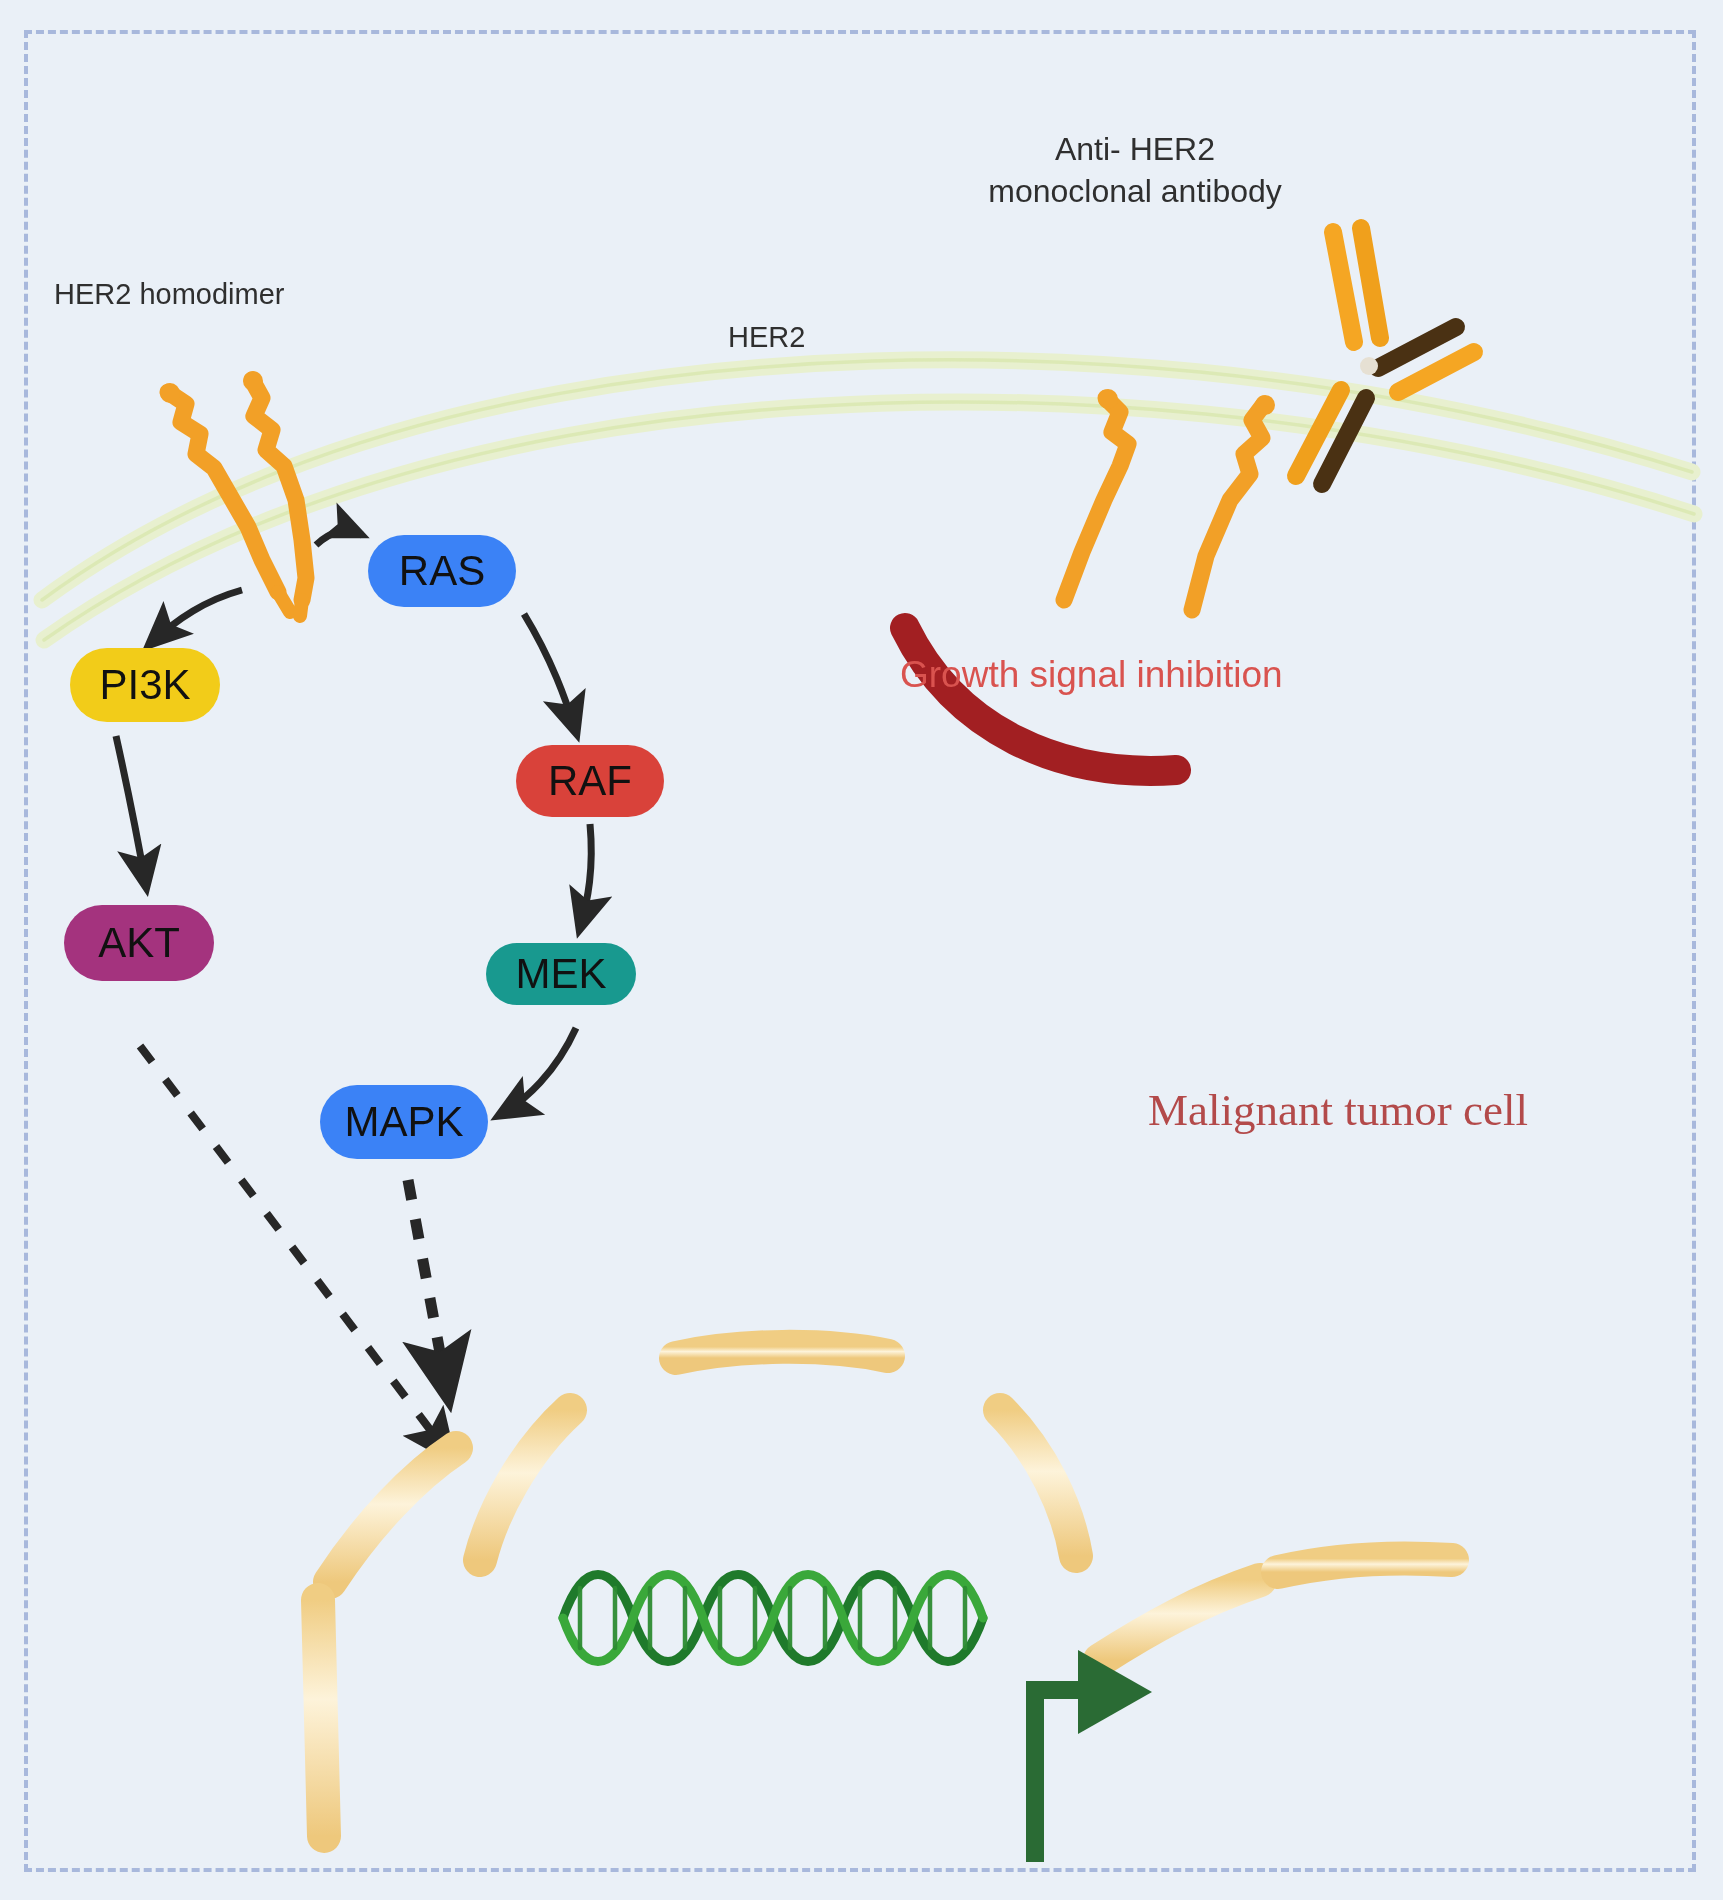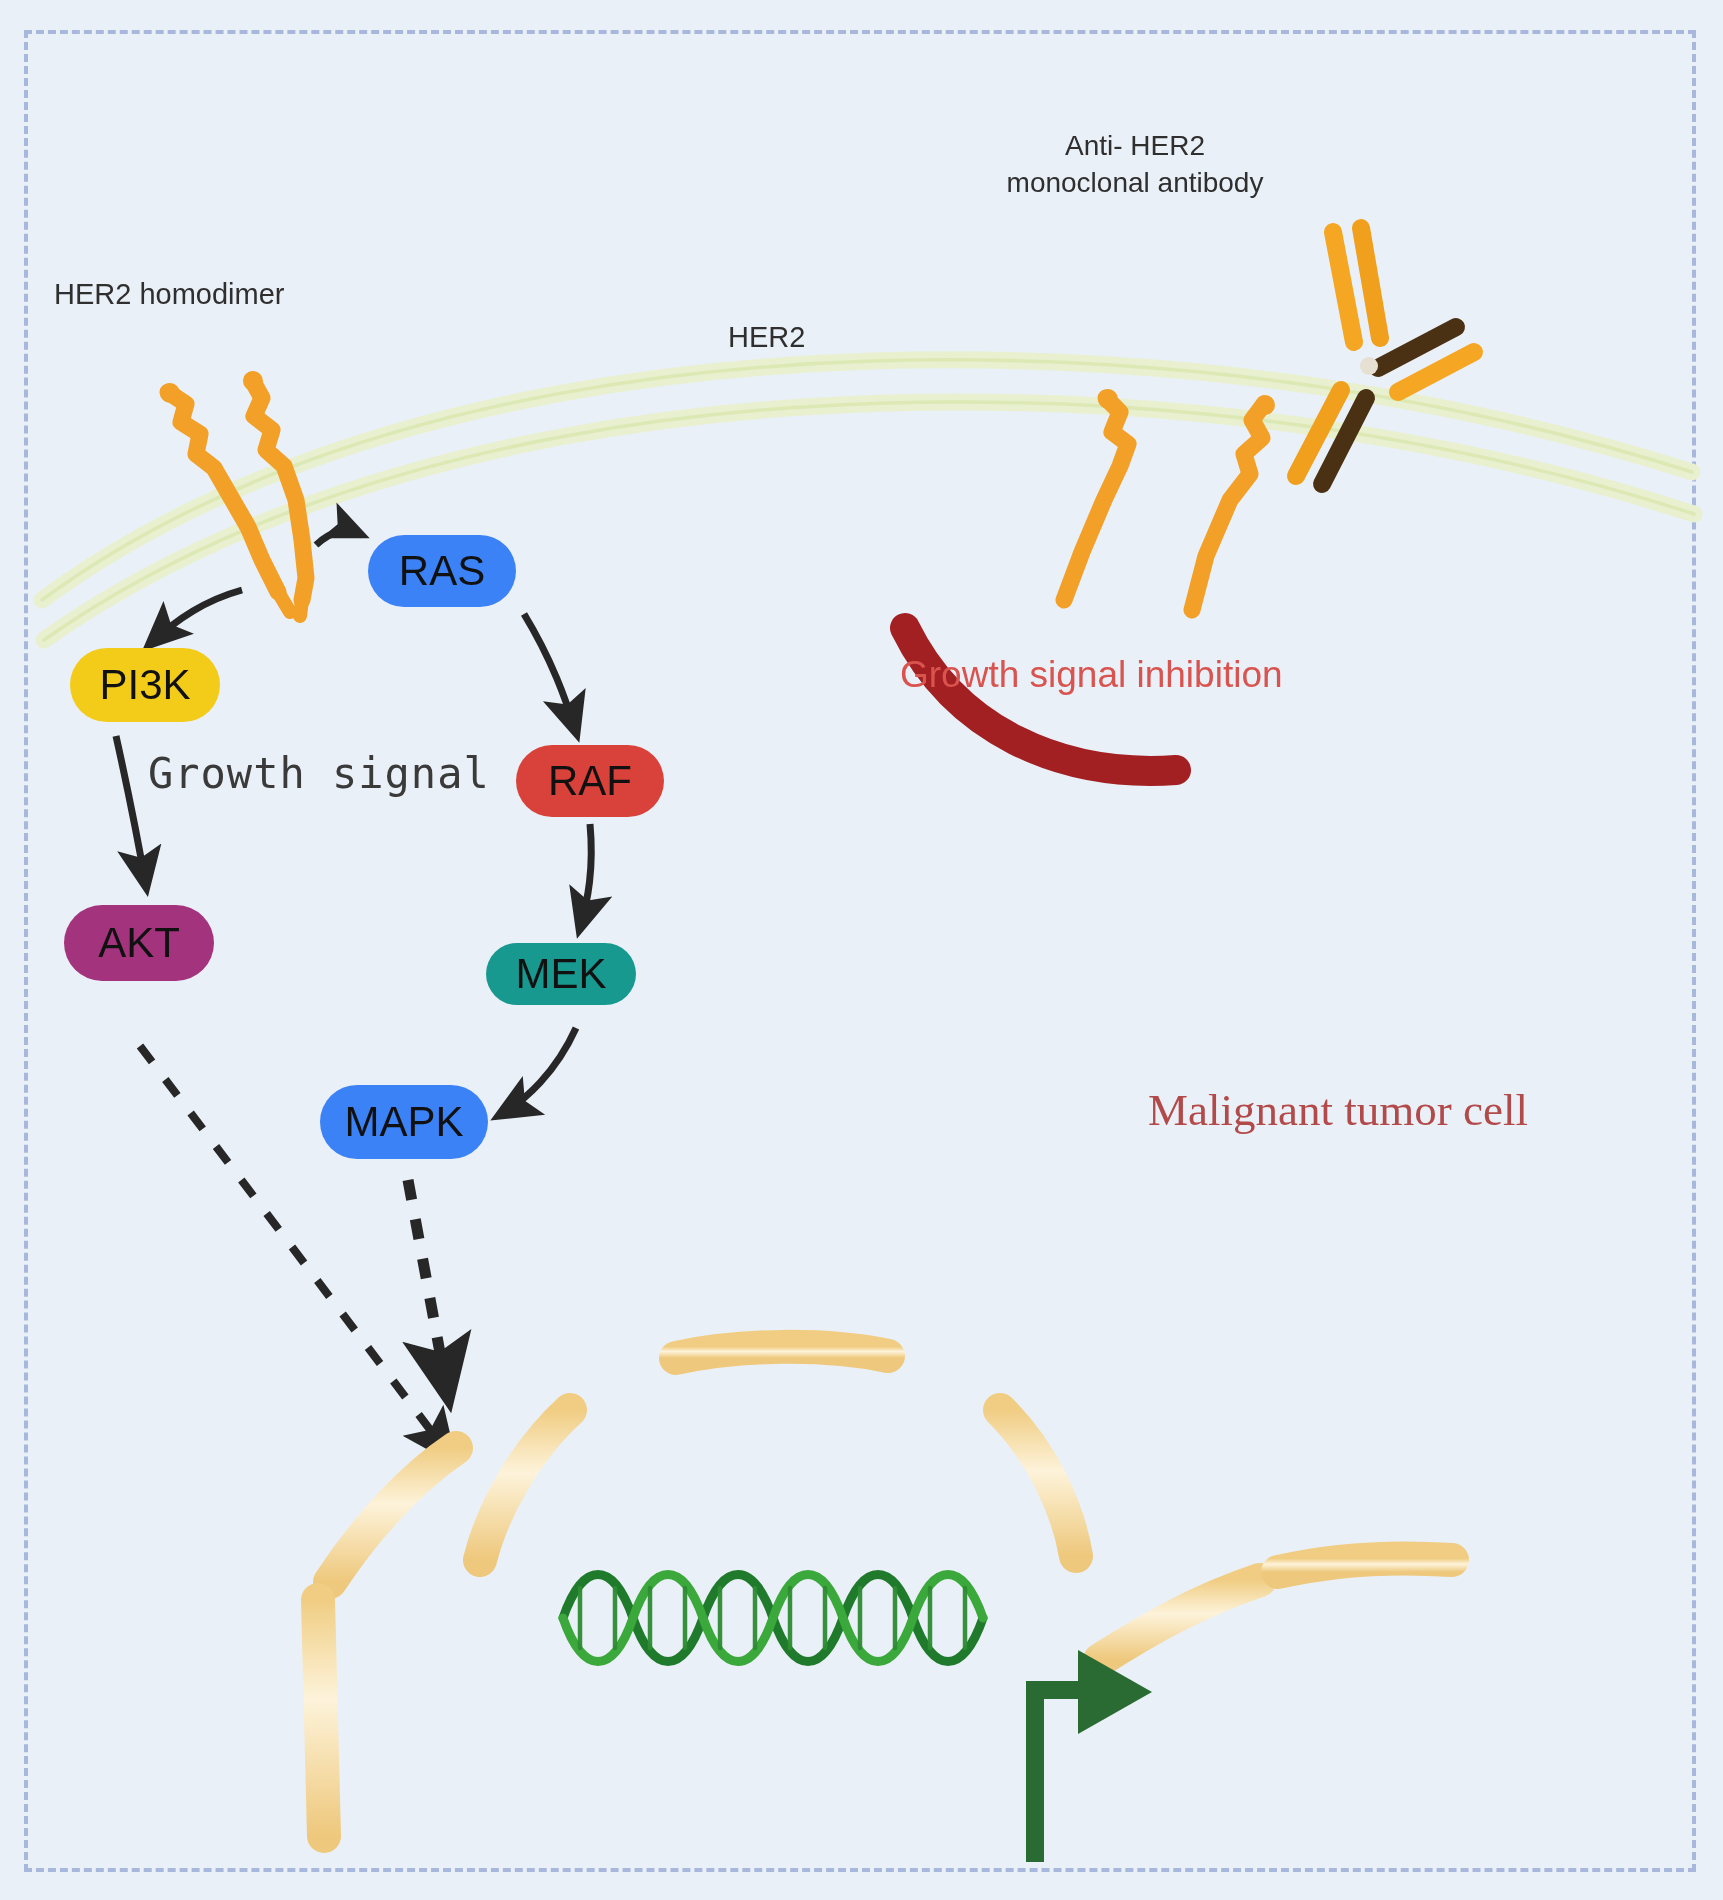--- a/index.html
+++ b/index.html
@@ -211,26 +211,25 @@
 
   <div class="node-label" style="left:320px; top:1085px; width:168px; height:74px; background:#3b82f6; font-size:42px;">
     <span>MAPK</span>
   </div>
 
   <div class="txt lbl-plain" style="left:54px; top:277px; font-size:29px;">HER2 homodimer</div>
 
   <div class="txt lbl-plain" style="left:728px; top:320px; font-size:29px;">HER2</div>
 
   <div style="position:absolute; left:970px; top:128px; width:330px; text-align:center;
-              font-family:'Liberation Sans', sans-serif; font-size:28px; color:#2f2f2f; line-height:1.32;">
+              font-family:'Liberation Sans', sans-serif; font-size:32px; color:#2f2f2f; line-height:1.32;">
     <div>Anti- HER2</div>
     <div>monoclonal antibody</div>
   </div>
 
-  <div class="txt lbl-mono" style="left:148px; top:748px; font-size:42px; letter-spacing:1px;">Growth signal</div>
 
   <div class="txt" style="left:900px; top:652px; font-size:37px; color:#d9534f;
               font-family:'Liberation Sans', sans-serif;">Growth signal inhibition</div>
 
   <div class="txt lbl-serif" style="left:1148px; top:1083px; font-size:45px; color:#b34a4a;">Malignant tumor cell</div>
 
 
 </div>
 
 </body></html>

